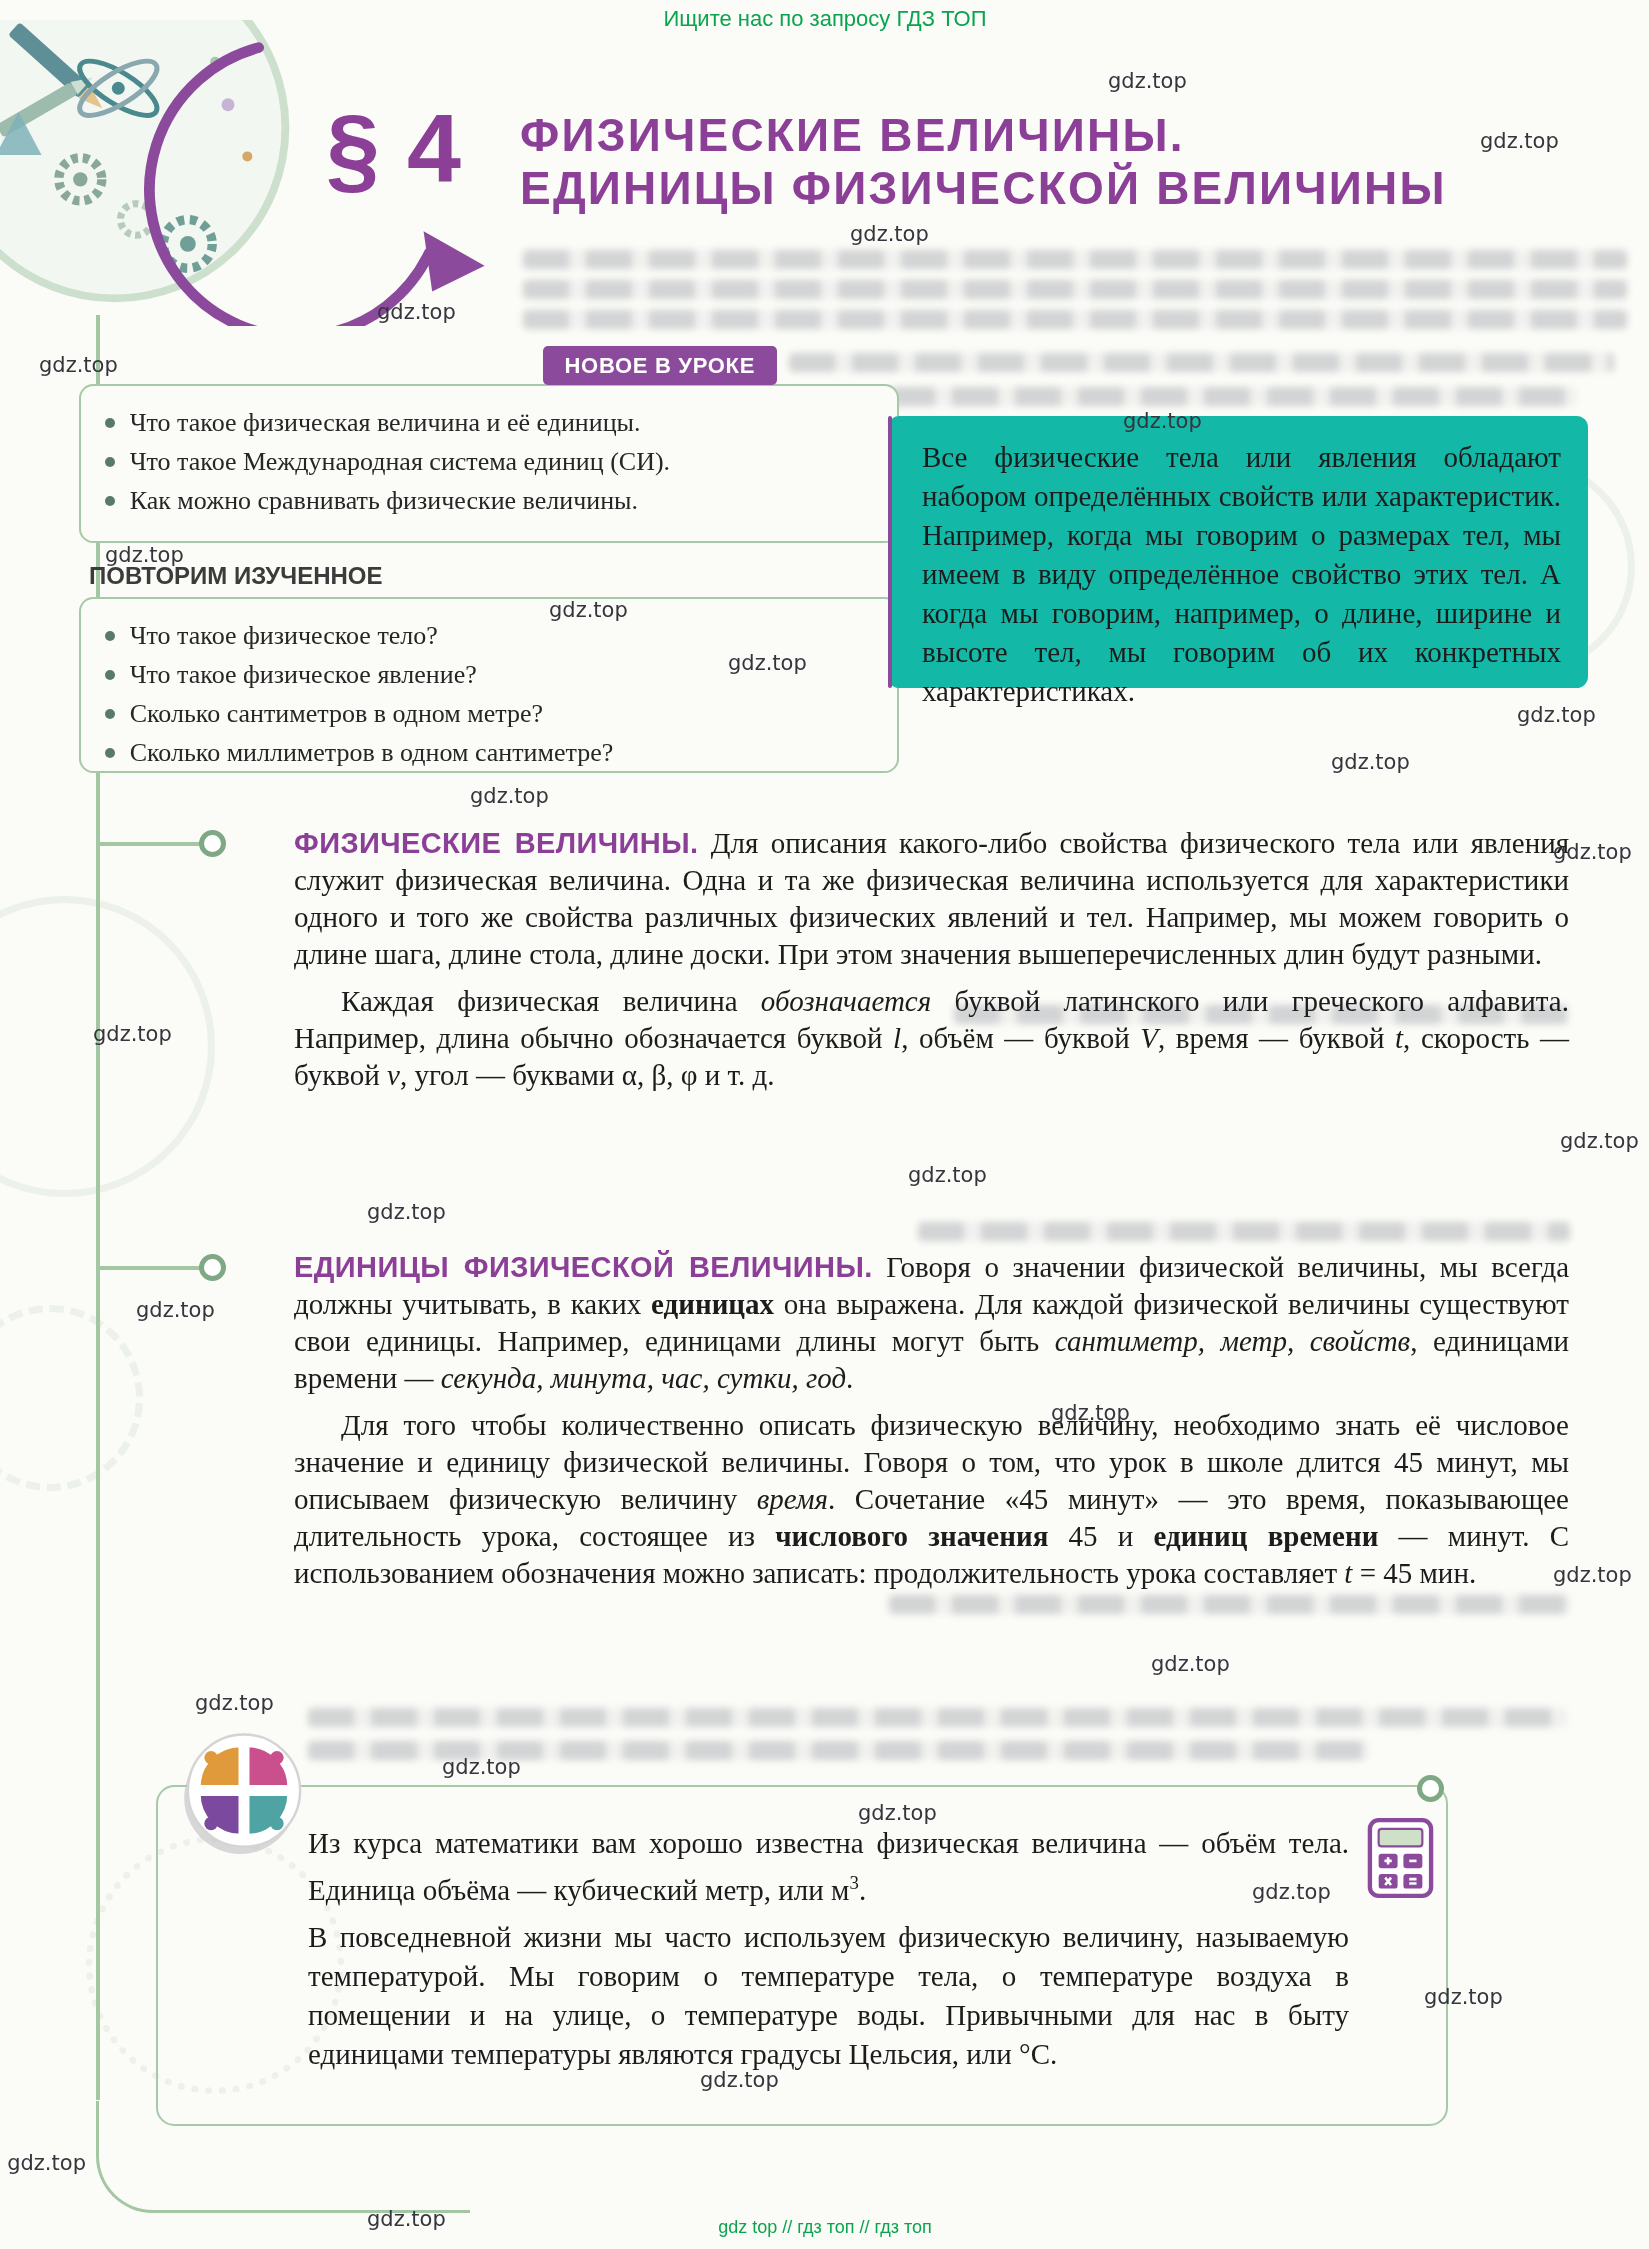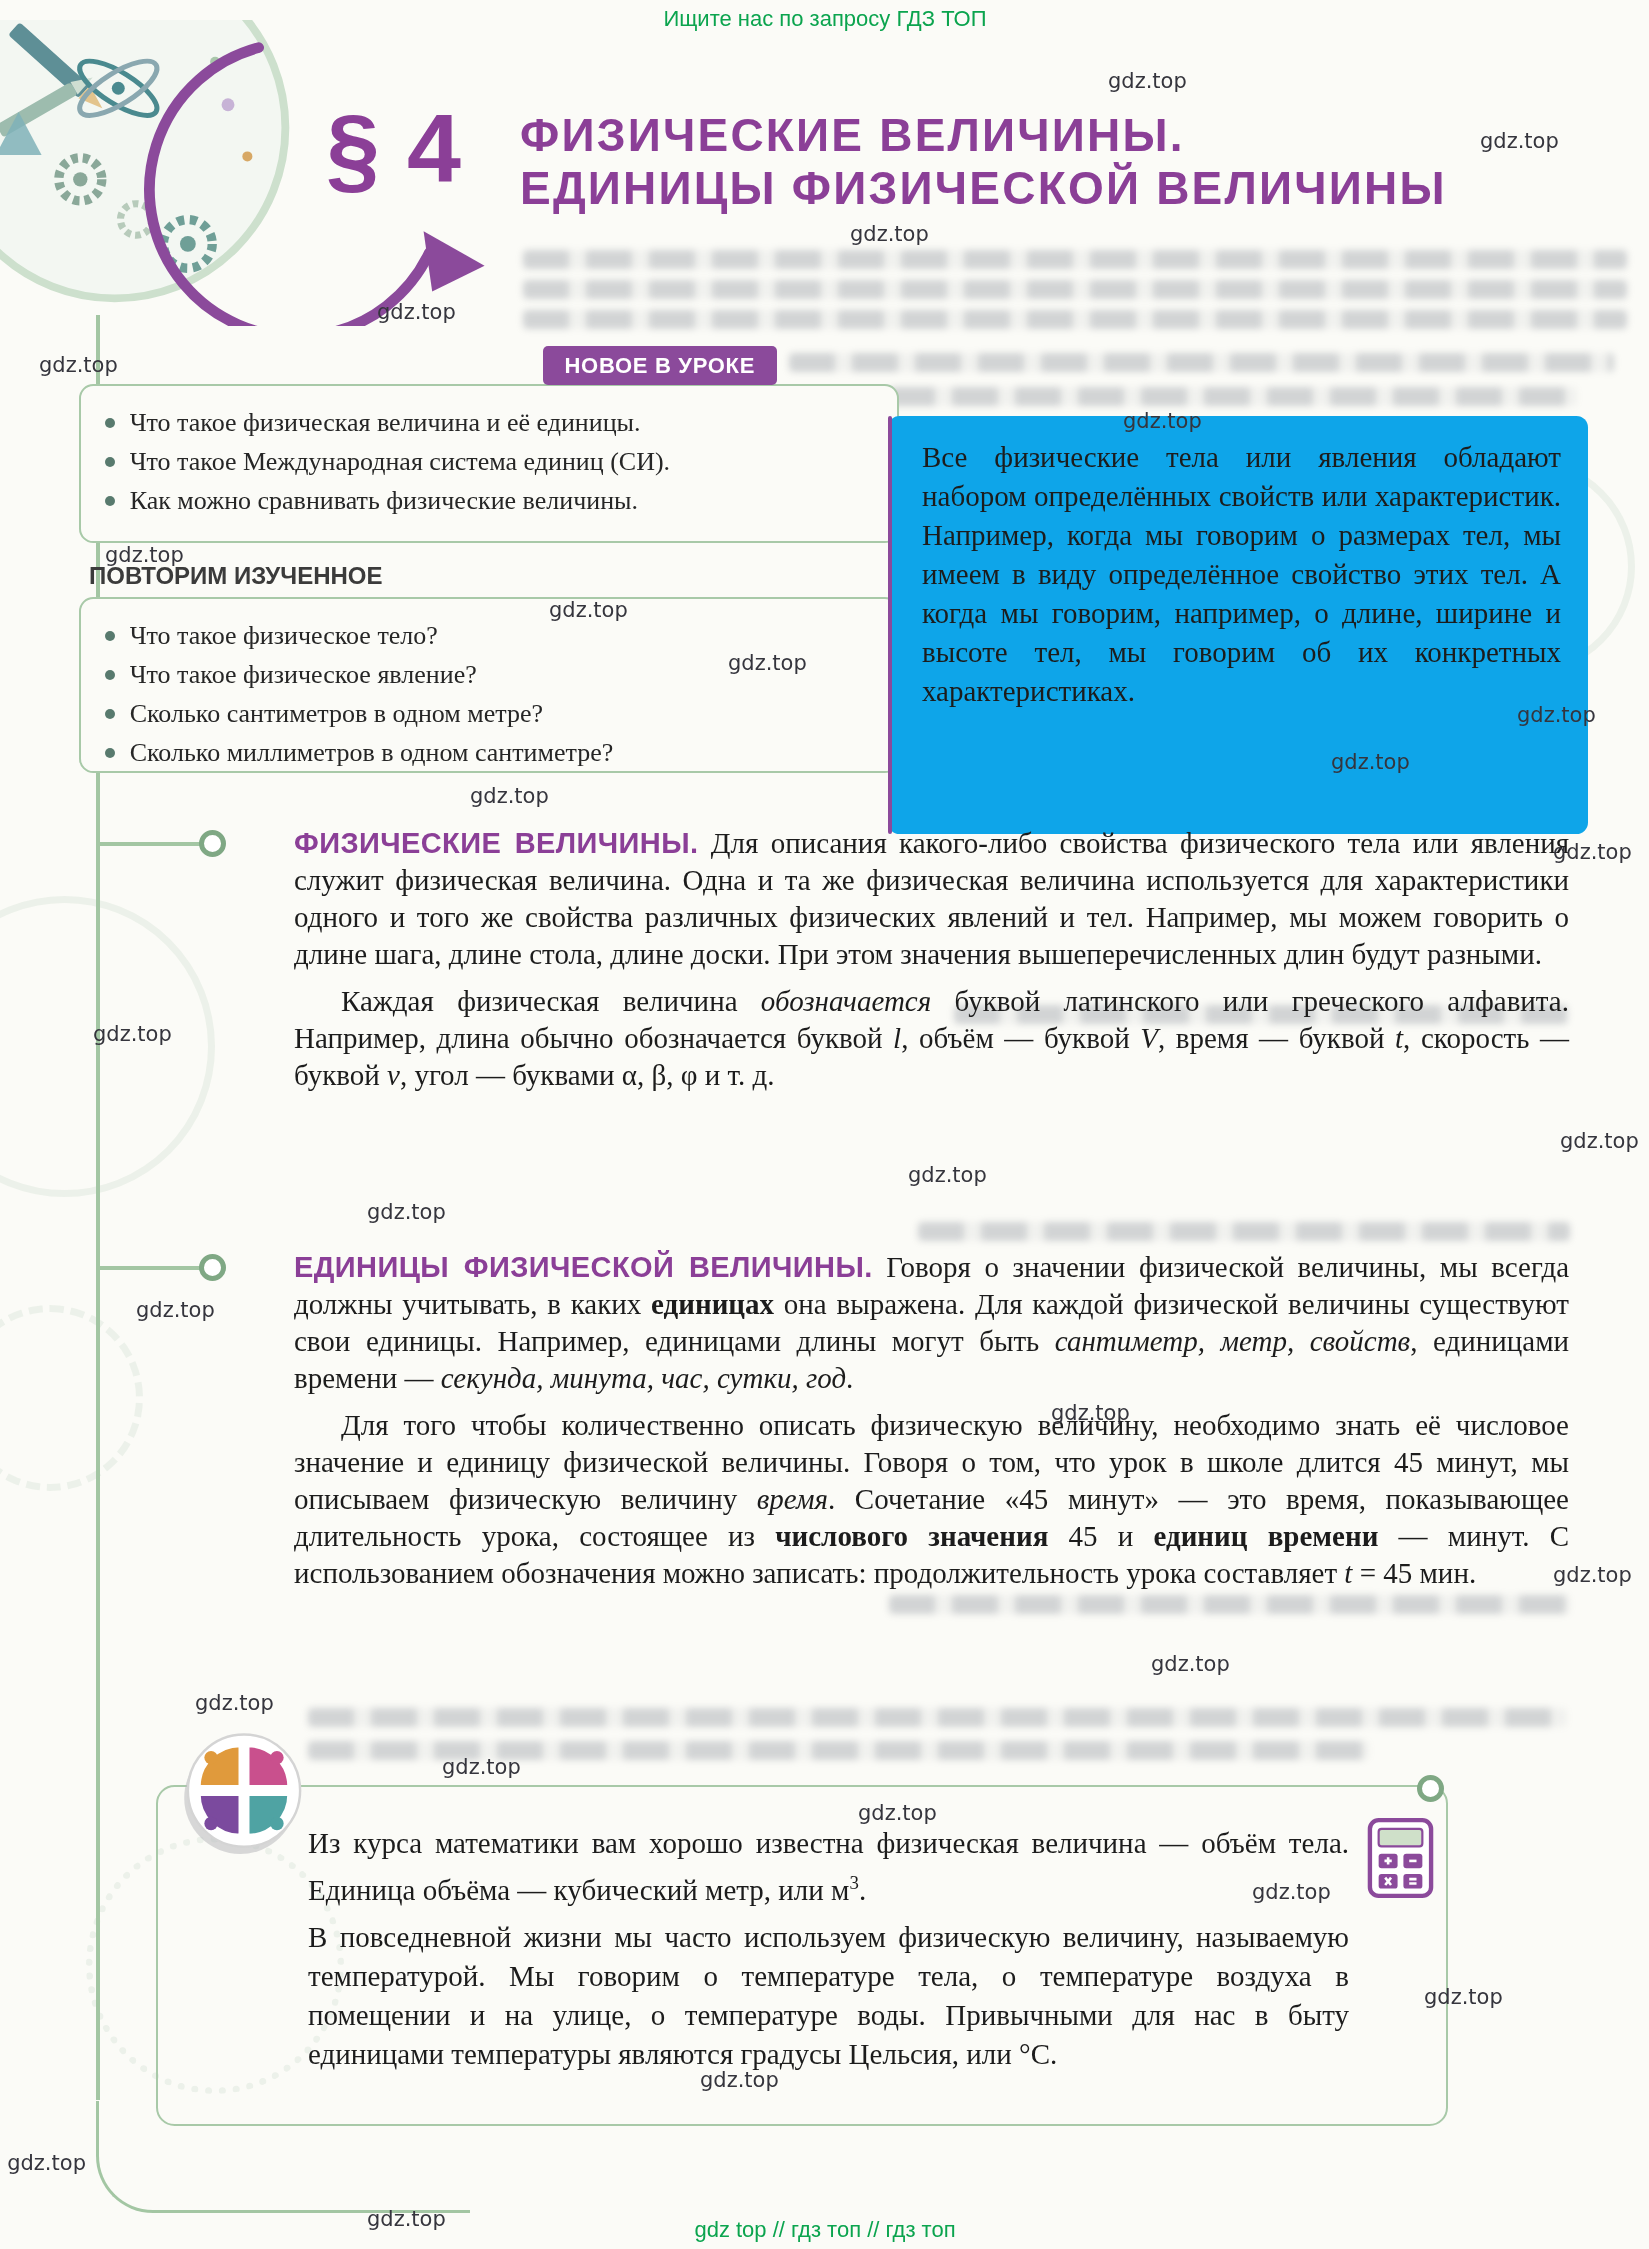--- a/index.html
+++ b/index.html
@@ -16,21 +16,21 @@
   .bg-ring.r2 { left:-43px; top:1305px; width:186px; height:186px; border-style:dashed; }
   .bg-ring.r3 { left:1420px; top:459px; width:215px; height:215px; }
   .bg-ring.r4 { left:86px; top:1836px; width:258px; height:258px; border-style:dotted; }
 
   .top-banner {
     position:absolute; top:5.7px; left:0; width:100%; text-align:center;
     font-family:"Liberation Sans", sans-serif; font-size:22px; color:#0ba44e; z-index:4;
   }
   .footer-links {
     position:absolute; top:2217px; left:0; width:100%; text-align:center;
-    font-family:"Liberation Sans", sans-serif; font-size:22px; color:#0ba44e; z-index:4;
+    font-family:"Liberation Sans", sans-serif; font-size:18px; color:#0ba44e; z-index:4;
   }
 
   
   .corner-art { position:absolute; left:0; top:20px; z-index:1; }
   .swoosh { position:absolute; left:108px; top:39px; z-index:2; }
 
   .para-sym {
     position:absolute; left:326px; top:100px; z-index:3;
     font-family:"Liberation Sans", sans-serif; font-weight:bold;
     font-size:97px; line-height:1; color:#8b3f97;
@@ -75,22 +75,22 @@
   .qbox li { display:flex; align-items:flex-start; gap:14.3px; font-size:26px; line-height:39px; color:#262626; }
   .dot { flex:none; width:10px; height:10px; border-radius:50%; background:#587a6e; margin-top:15px; }
 
   .repeat-heading {
     position:absolute; left:89px; top:562px; z-index:3;
     font-family:"Liberation Sans", sans-serif; font-weight:bold; font-size:24px; color:#3b3b3b;
   }
 
   
   .note {
-    position:absolute; left:888px; top:416px; width:700px; height:418px; z-index:2;
-    background:#0ea5e9; border-radius:11.5px;
+    position:absolute; left:888px; top:416px; width:700px; height:272px; z-index:2;
+    background:#14b8a6; border-radius:11.5px;
   }
   .note-bar { position:absolute; left:0; top:0; width:3.6px; height:100%; background:#8b4a9b; border-radius:2.2px; }
   .note p { padding:21.5px 27px 0 34px; font-size:29px; line-height:39px; text-align:justify; color:#1c1c1c; }
 
   
   .body-text { position:absolute; left:294px; width:1275px; z-index:2; font-size:29px; line-height:37px; text-align:justify; color:#1c1c1c; }
   .body-text.s1 { top:825px; }
   .body-text.s2 { top:1249px; }
   .body-text p.ind { text-indent:47px; margin-top:10px; }
   .sec-head { font-family:"Liberation Sans", sans-serif; font-weight:bold; color:#8b3f97; font-size:29px; letter-spacing:0.4px; }

